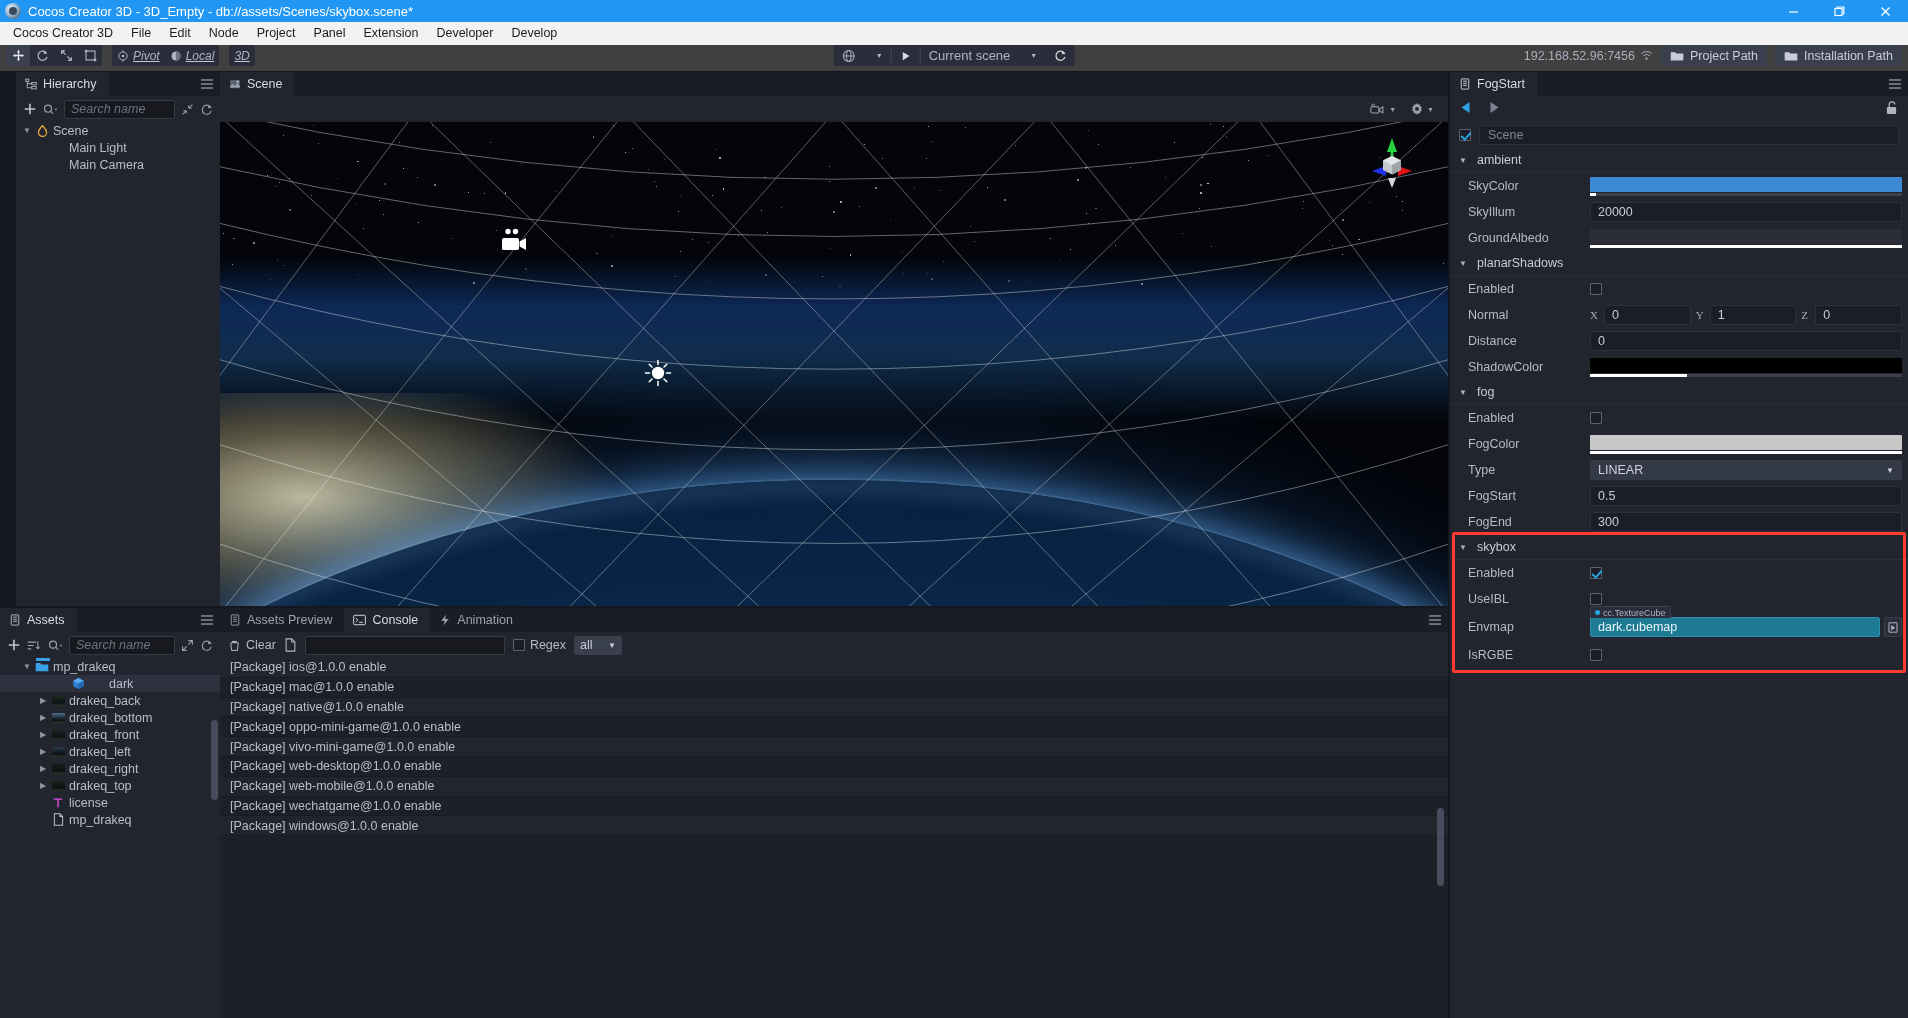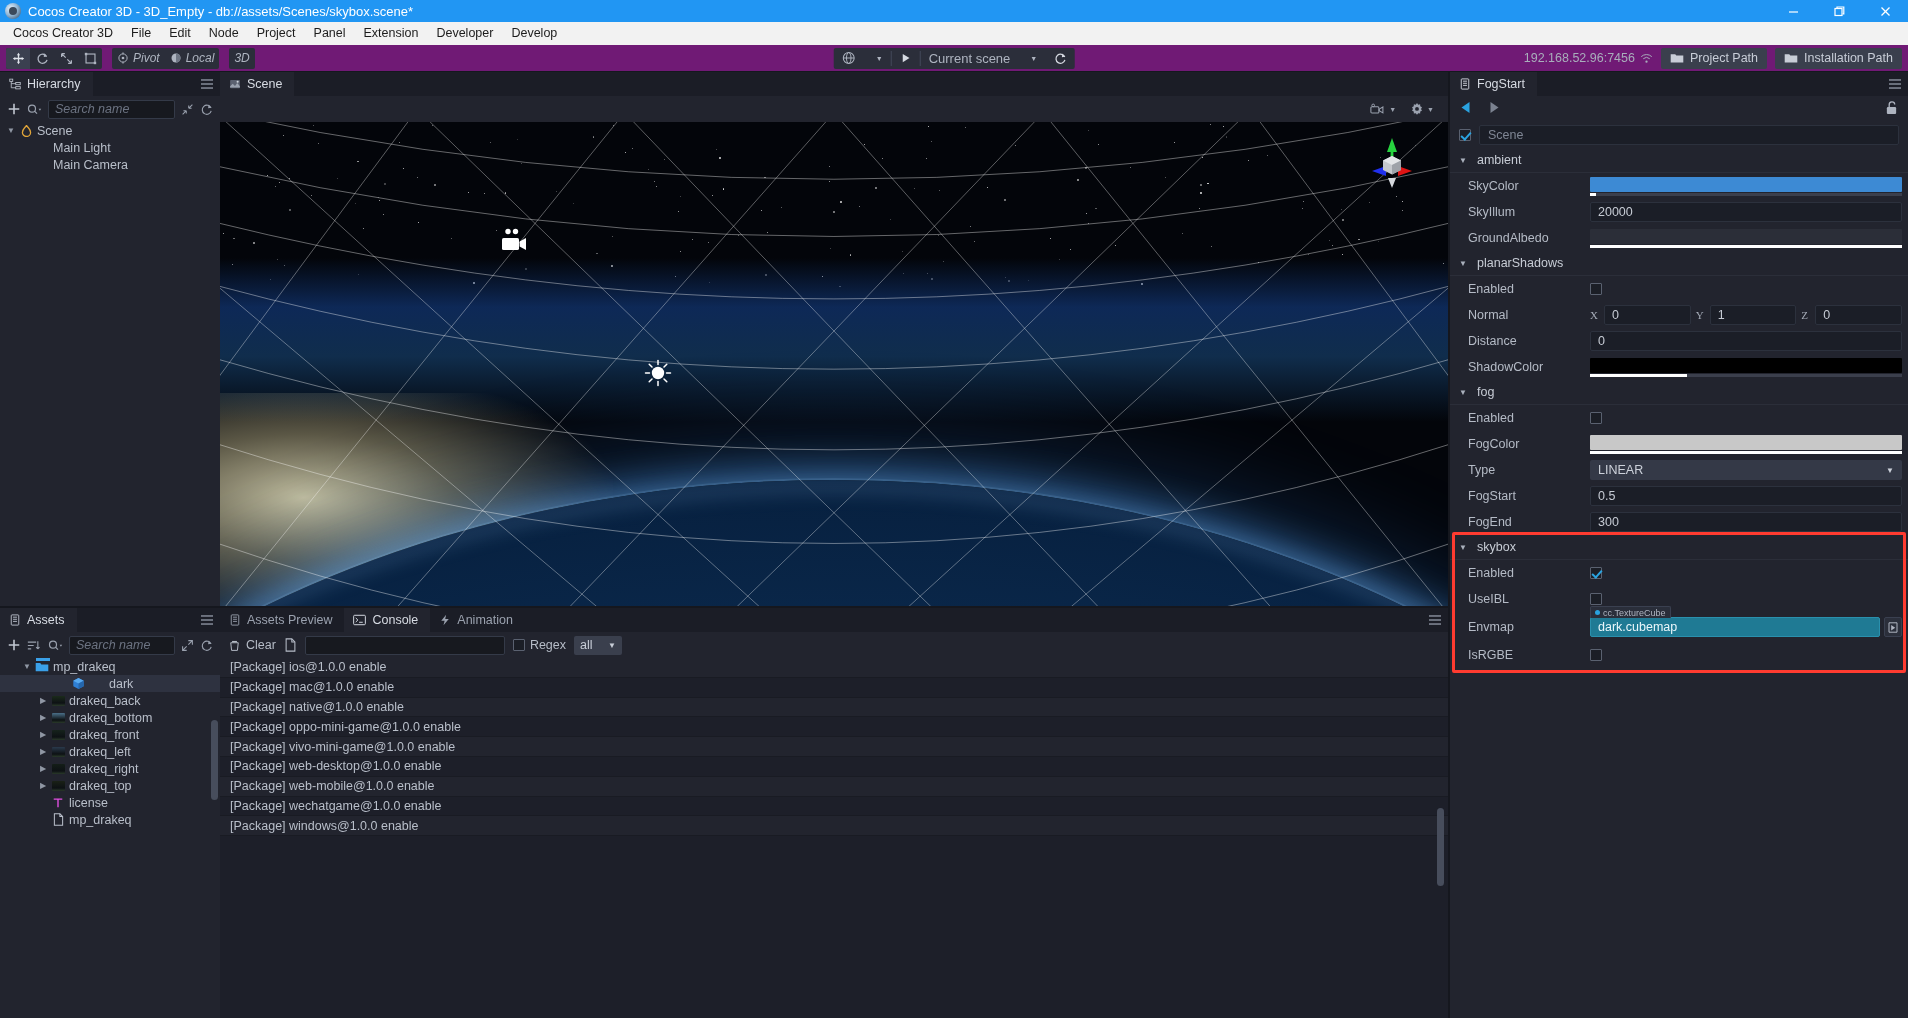--- a/index.html
+++ b/index.html
@@ -39,23 +39,24 @@
 
   
   .menubar {
     height: 23px; background: #f2f2f2; color: #1c1c1c; display: flex; align-items: center;
     flex: 0 0 23px; font-size: 12.5px; padding-left: 4px;
   }
   .menubar .mi { padding: 0 9px; height: 23px; line-height: 23px; white-space: nowrap; }
 
   
   .toolbar {
-    height: 27px; background: #701a75; flex: 0 0 27px;
-    display: flex; align-items: center; position: relative;
+    height: 27px; background: #404040; flex: 0 0 27px;
+    display: flex; align-items: flex-start; position: relative;
     border-bottom: 1px solid #15171e;
+    text-decoration: underline;
   }
   .tgroup { display: flex; align-items: center; height: 21px; background: #2b2e3a; border-radius: 2px; margin-left: 6px; overflow: hidden; }
   .tbtn {
     height: 21px; min-width: 24px; padding: 0 5px; display: flex; align-items: center; justify-content: center;
     color: #aeb4c0; gap: 4px; font-size: 12px; font-style: italic;
   }
   .tbtn.active { background: #3b4050; color: #e6e9ef; }
   .tgroup.sep { margin-left: 10px; }
   .tbtn .lbl { font-style: italic; color: #aeb4c0; }
   .tbtn-3d { font-style: italic; }
@@ -103,21 +104,21 @@
     display: flex; align-items: center; padding: 0 6px;
   }
   .searchbox input {
     width: 100%; border: 0; outline: 0; background: transparent; color: #c3c8d1;
     font-family: "Liberation Sans", sans-serif; font-size: 12.5px; font-style: italic;
   }
   .searchbox input::placeholder { color: #6c7382; font-style: italic; }
 
   
   .left-col { width: 220px; flex: 0 0 220px; display: flex; flex-direction: column; min-height: 0; }
-  .hier-panel { flex: 0 0 536px; border-bottom: 2px solid #15171e; }
+  .hier-panel { flex: 0 0 536px; border-bottom: 2px solid #15171e; margin-left: 16px; }
   .assets-panel { flex: 1 1 auto; min-height: 0; }
 
   .tree { flex: 1 1 auto; overflow: hidden; position: relative; }
   .trow {
     height: 17px; display: flex; align-items: center; font-size: 12.5px; color: #b9bfca;
     white-space: nowrap; padding-right: 6px;
   }
   .trow.selected { background: #2e3240; }
   .tarrow { width: 14px; flex: 0 0 14px; display: flex; align-items: center; justify-content: center; color: #9097a4; font-size: 8px; }
   .tarrow.empty { visibility: hidden; }

